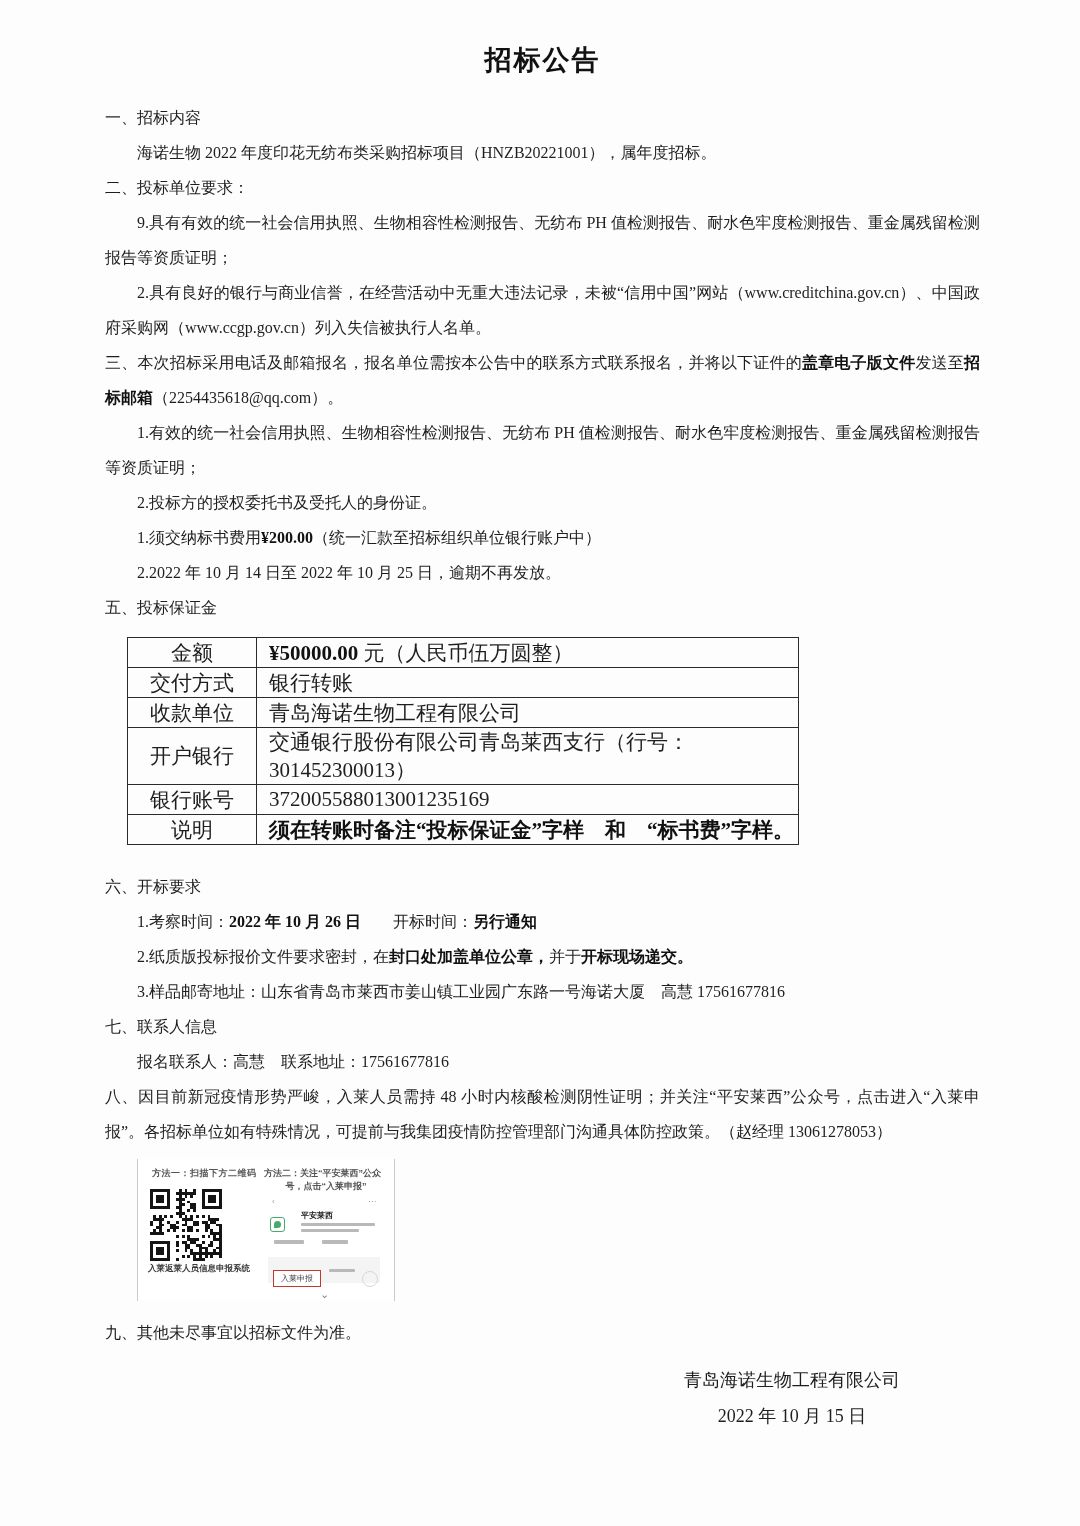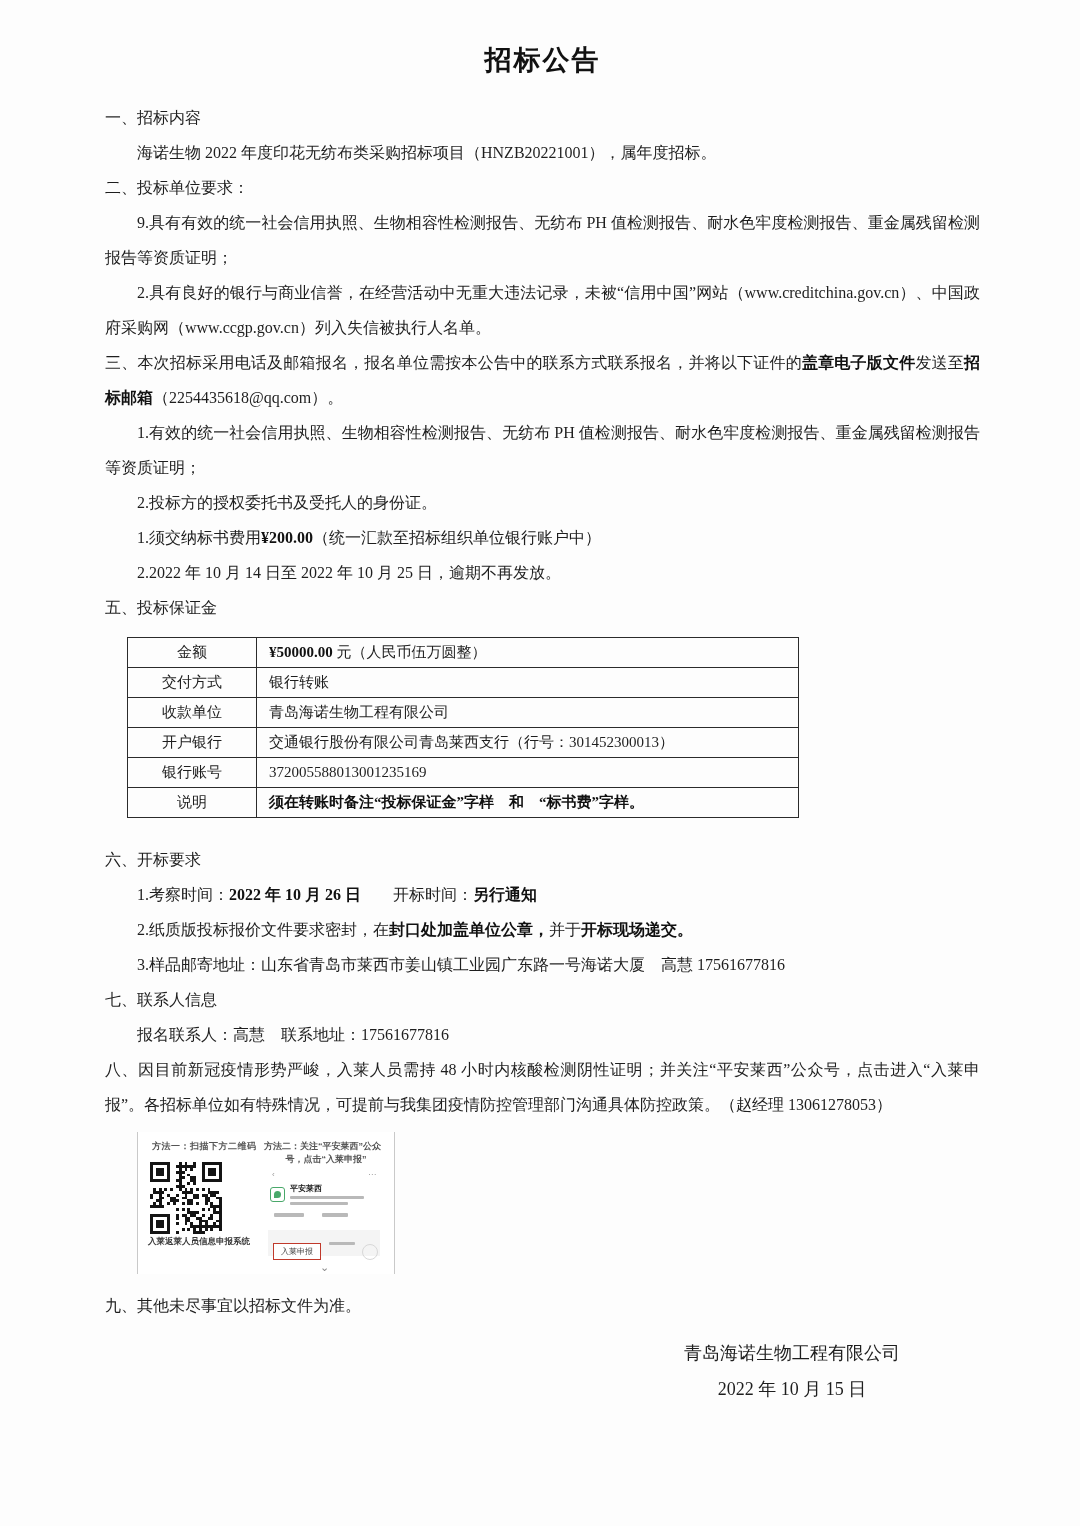--- a/index.html
+++ b/index.html
@@ -33,21 +33,21 @@
   .b{font-weight:700;color:#111;}
   
   table.bond{
     border-collapse:collapse;
     margin:12px 0 24px 22px;
     width:672px;
     table-layout:fixed;
   }
   table.bond td{
     border:1.6px solid #2b2b2b;
-    font-size:15px;
+    font-size:21px;
     height:29px;
     padding:0 0 0 12px;
     vertical-align:middle;
   }
   table.bond td.lab{
     width:128px;
     text-align:center;
     padding:0;
   }
   
@@ -60,21 +60,21 @@
     border-right:1.5px solid #c9c9c9;
     font-family:"Liberation Sans","DejaVu Sans",sans-serif;
   }
   .notice .m1-title{position:absolute;left:14px;top:8px;font-size:9px;color:#555;font-weight:700;letter-spacing:.5px;}
   .notice .qr{position:absolute;left:12px;top:30px;}
   .notice .m1-cap{position:absolute;left:10px;top:104px;font-size:8.5px;font-weight:700;color:#3a3a3a;}
   .notice .m2-title{position:absolute;left:126px;top:8px;width:124px;font-size:9px;color:#555;font-weight:700;line-height:13px;}
   .notice .m2-title .l2{text-align:center;}
   .phone{position:absolute;left:130px;top:38px;width:112px;height:92px;background:#fff;}
   .phone .nav{display:flex;justify-content:space-between;color:#999;font-size:8px;padding:0 4px;}
-  .phone .acct{display:flex;align-items:center;gap:5px;margin:5px 2px 0 2px;}
+  .phone .acct{display:flex;align-items:flex-end;gap:16px;margin:5px 2px 0 2px;}
   .logo-box{width:13px;height:13px;border:1px solid #49a86a;border-radius:3px;display:flex;align-items:center;justify-content:center;flex:0 0 auto;}
   .logo-dot{width:7px;height:7px;background:#49a86a;border-radius:50% 50% 50% 0;}
   .acct-name{font-size:8px;font-weight:700;color:#222;line-height:9px;}
   .bar{background:#b9b9b9;height:3px;border-radius:1px;margin-top:3px;}
   .phone .links{display:flex;gap:18px;margin:8px 2px 0 6px;}
   .phone .links .bar{height:4px;margin:0;}
   .report-row{position:absolute;left:0px;top:60px;width:112px;height:26px;background:#f4f4f4;display:flex;align-items:center;gap:8px;padding-left:5px;box-sizing:border-box;}
   .report-btn{
     border:1.6px solid #c0392b;
     background:#fff;

